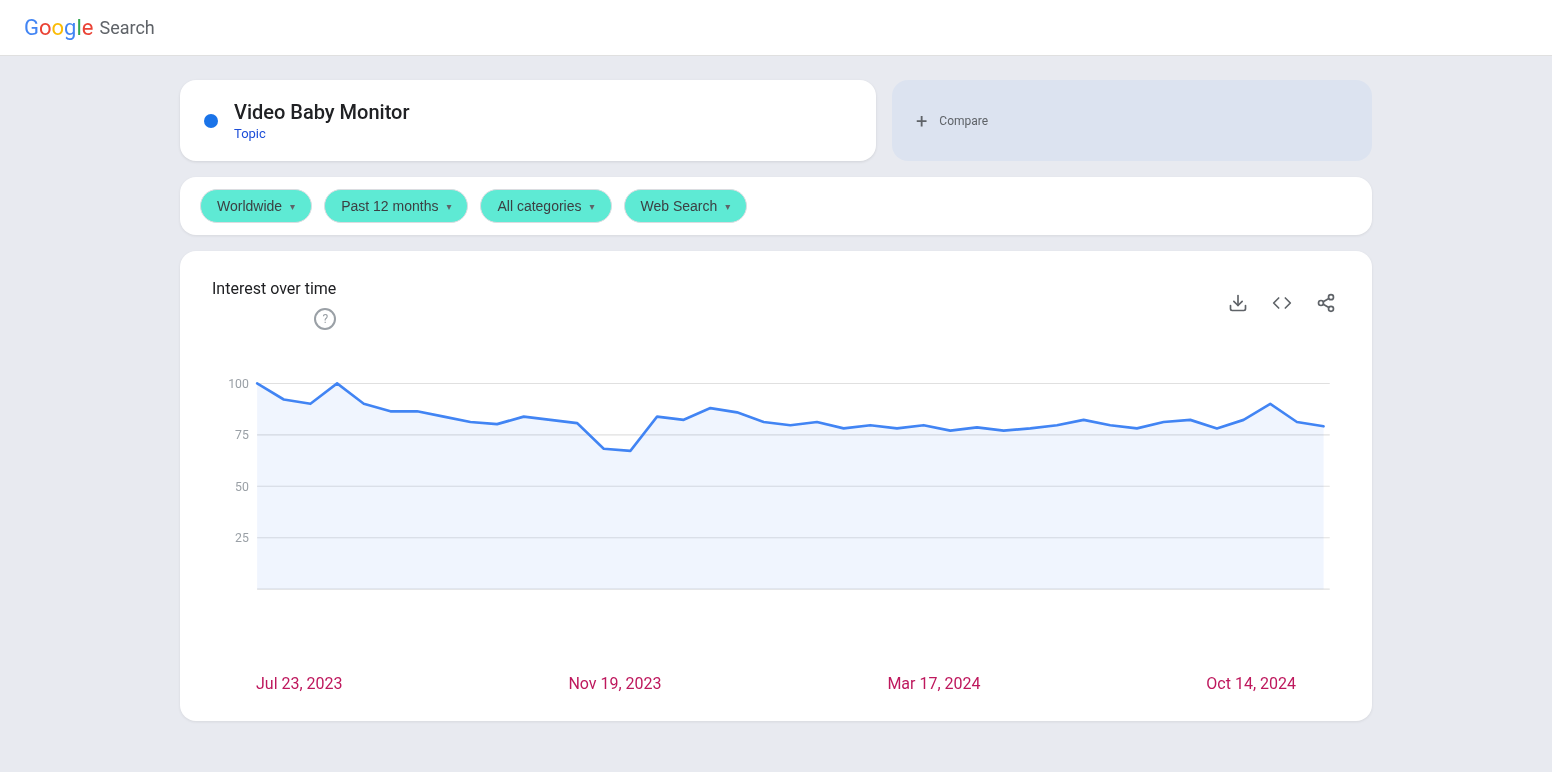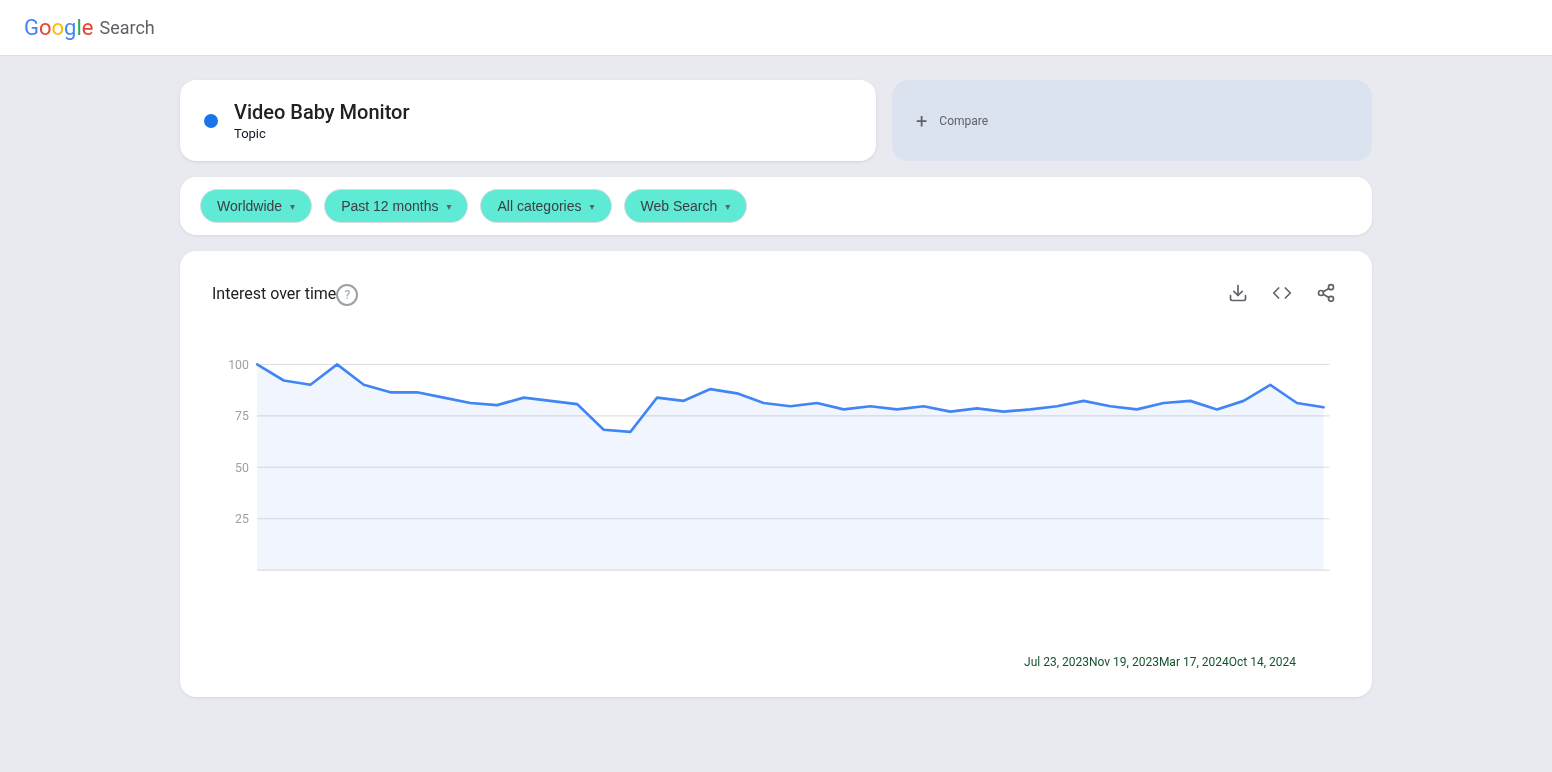--- a/index.html
+++ b/index.html
@@ -97,21 +97,21 @@
       background: #1a73e8;
       flex-shrink: 0;
     }
     .search-text h2 {
       font-size: 20px;
       font-weight: 500;
       color: #202124;
     }
     .search-text .topic-label {
       font-size: 13px;
-      color: #0f172a;
+      color: #1d4ed8;
       margin-top: 2px;
     }
     .compare-box {
       background: #dce3f0;
       border-radius: 16px;
       padding: 20px 24px;
       width: 480px;
       display: flex;
       align-items: center;
       gap: 12px;
@@ -163,21 +163,23 @@
       box-shadow: 0 1px 3px rgba(0,0,0,0.08);
     }
     .chart-header {
       display: flex;
       align-items: center;
       justify-content: space-between;
       margin-bottom: 32px;
     }
     .chart-title-area {
       display: flex;
-      align-items: flex-start;
+      align-items: flex-end;
+      gap: 10px;
+      flex-direction: column;
     }
     .chart-title {
       font-size: 16px;
       color: #202124;
       font-weight: 400;
     }
     .help-icon {
       width: 22px;
       height: 22px;
       border-radius: 50%;
@@ -207,24 +209,24 @@
       position: relative;
     }
     .chart-svg {
       width: 100%;
       height: 300px;
     }
 
     
     .x-labels {
       display: flex;
-      justify-content: flex-end;
+      justify-content: space-between;
       padding: 8px 44px 0 44px;
-      font-size: 12px;
-      color: #14532d;
+      font-size: 16px;
+      color: #be185d;
     }
   </style>
 </head>
 <body>
 
 <header class="header">
   <div class="logo">
     <span>
       <span class="g-blue">G</span><span class="g-red">o</span><span class="g-yellow">o</span><span class="g-blue">g</span><span class="g-green">l</span><span class="g-red">e</span>
     </span>

